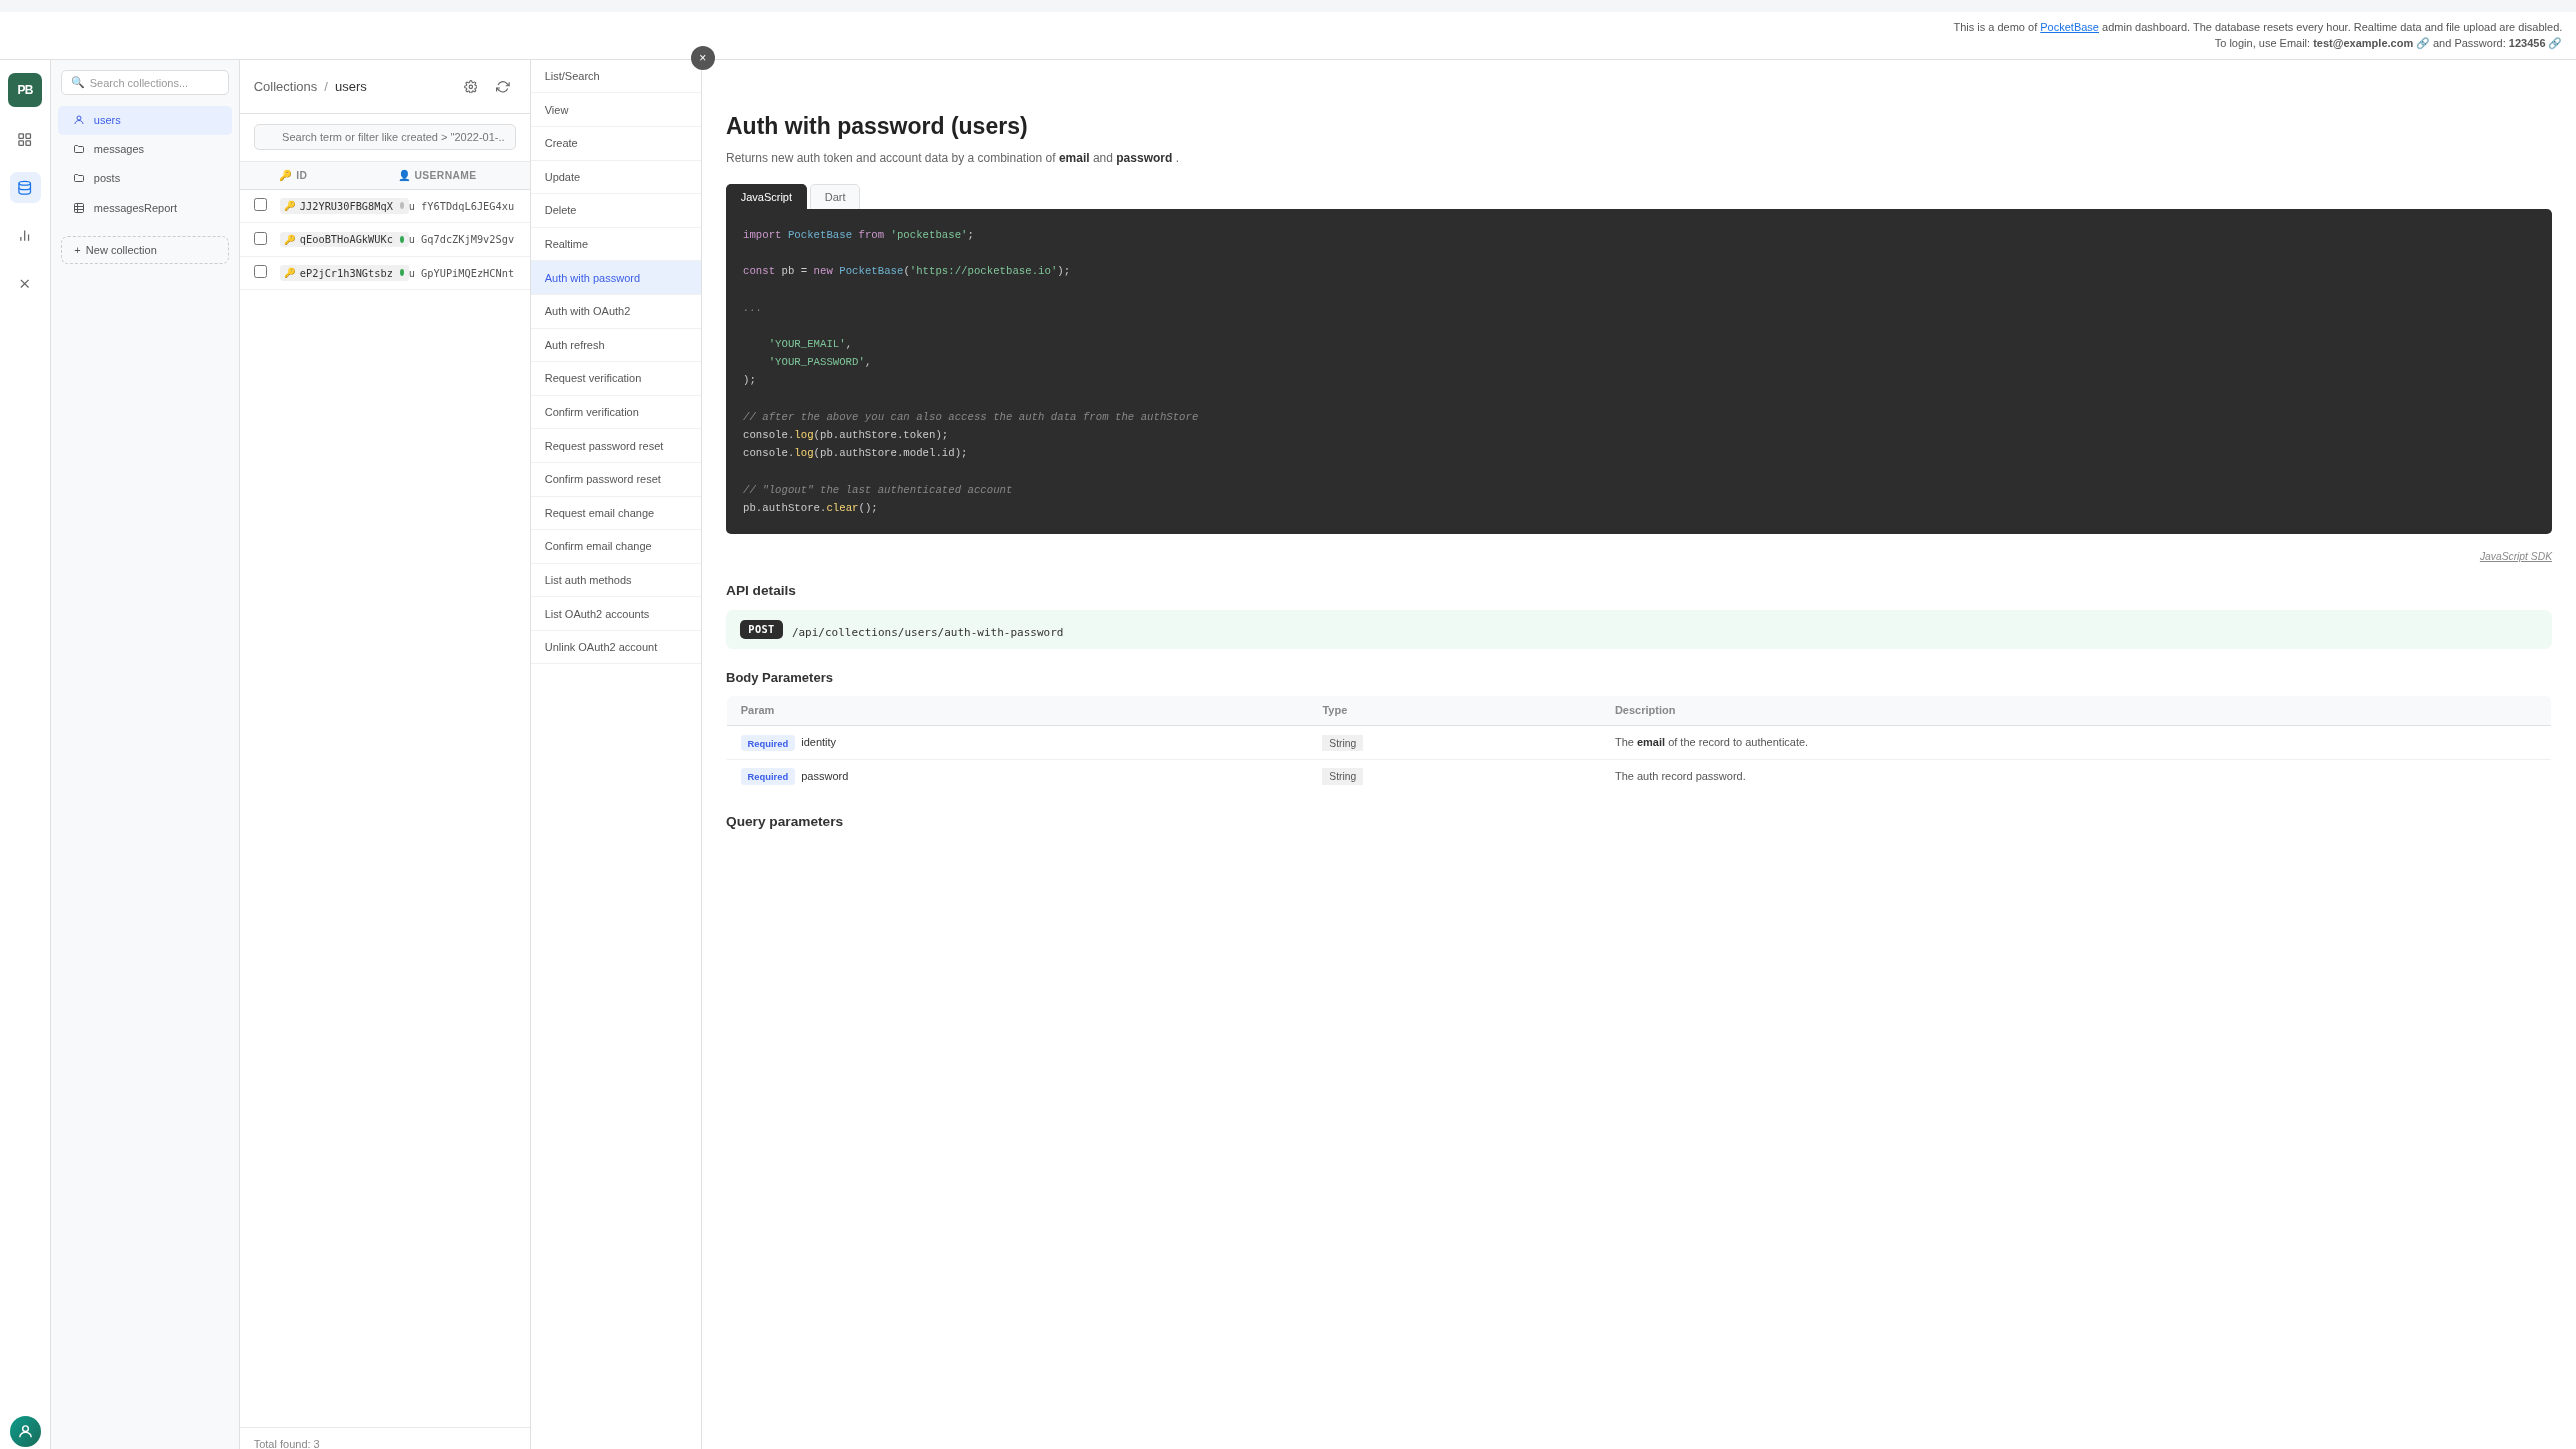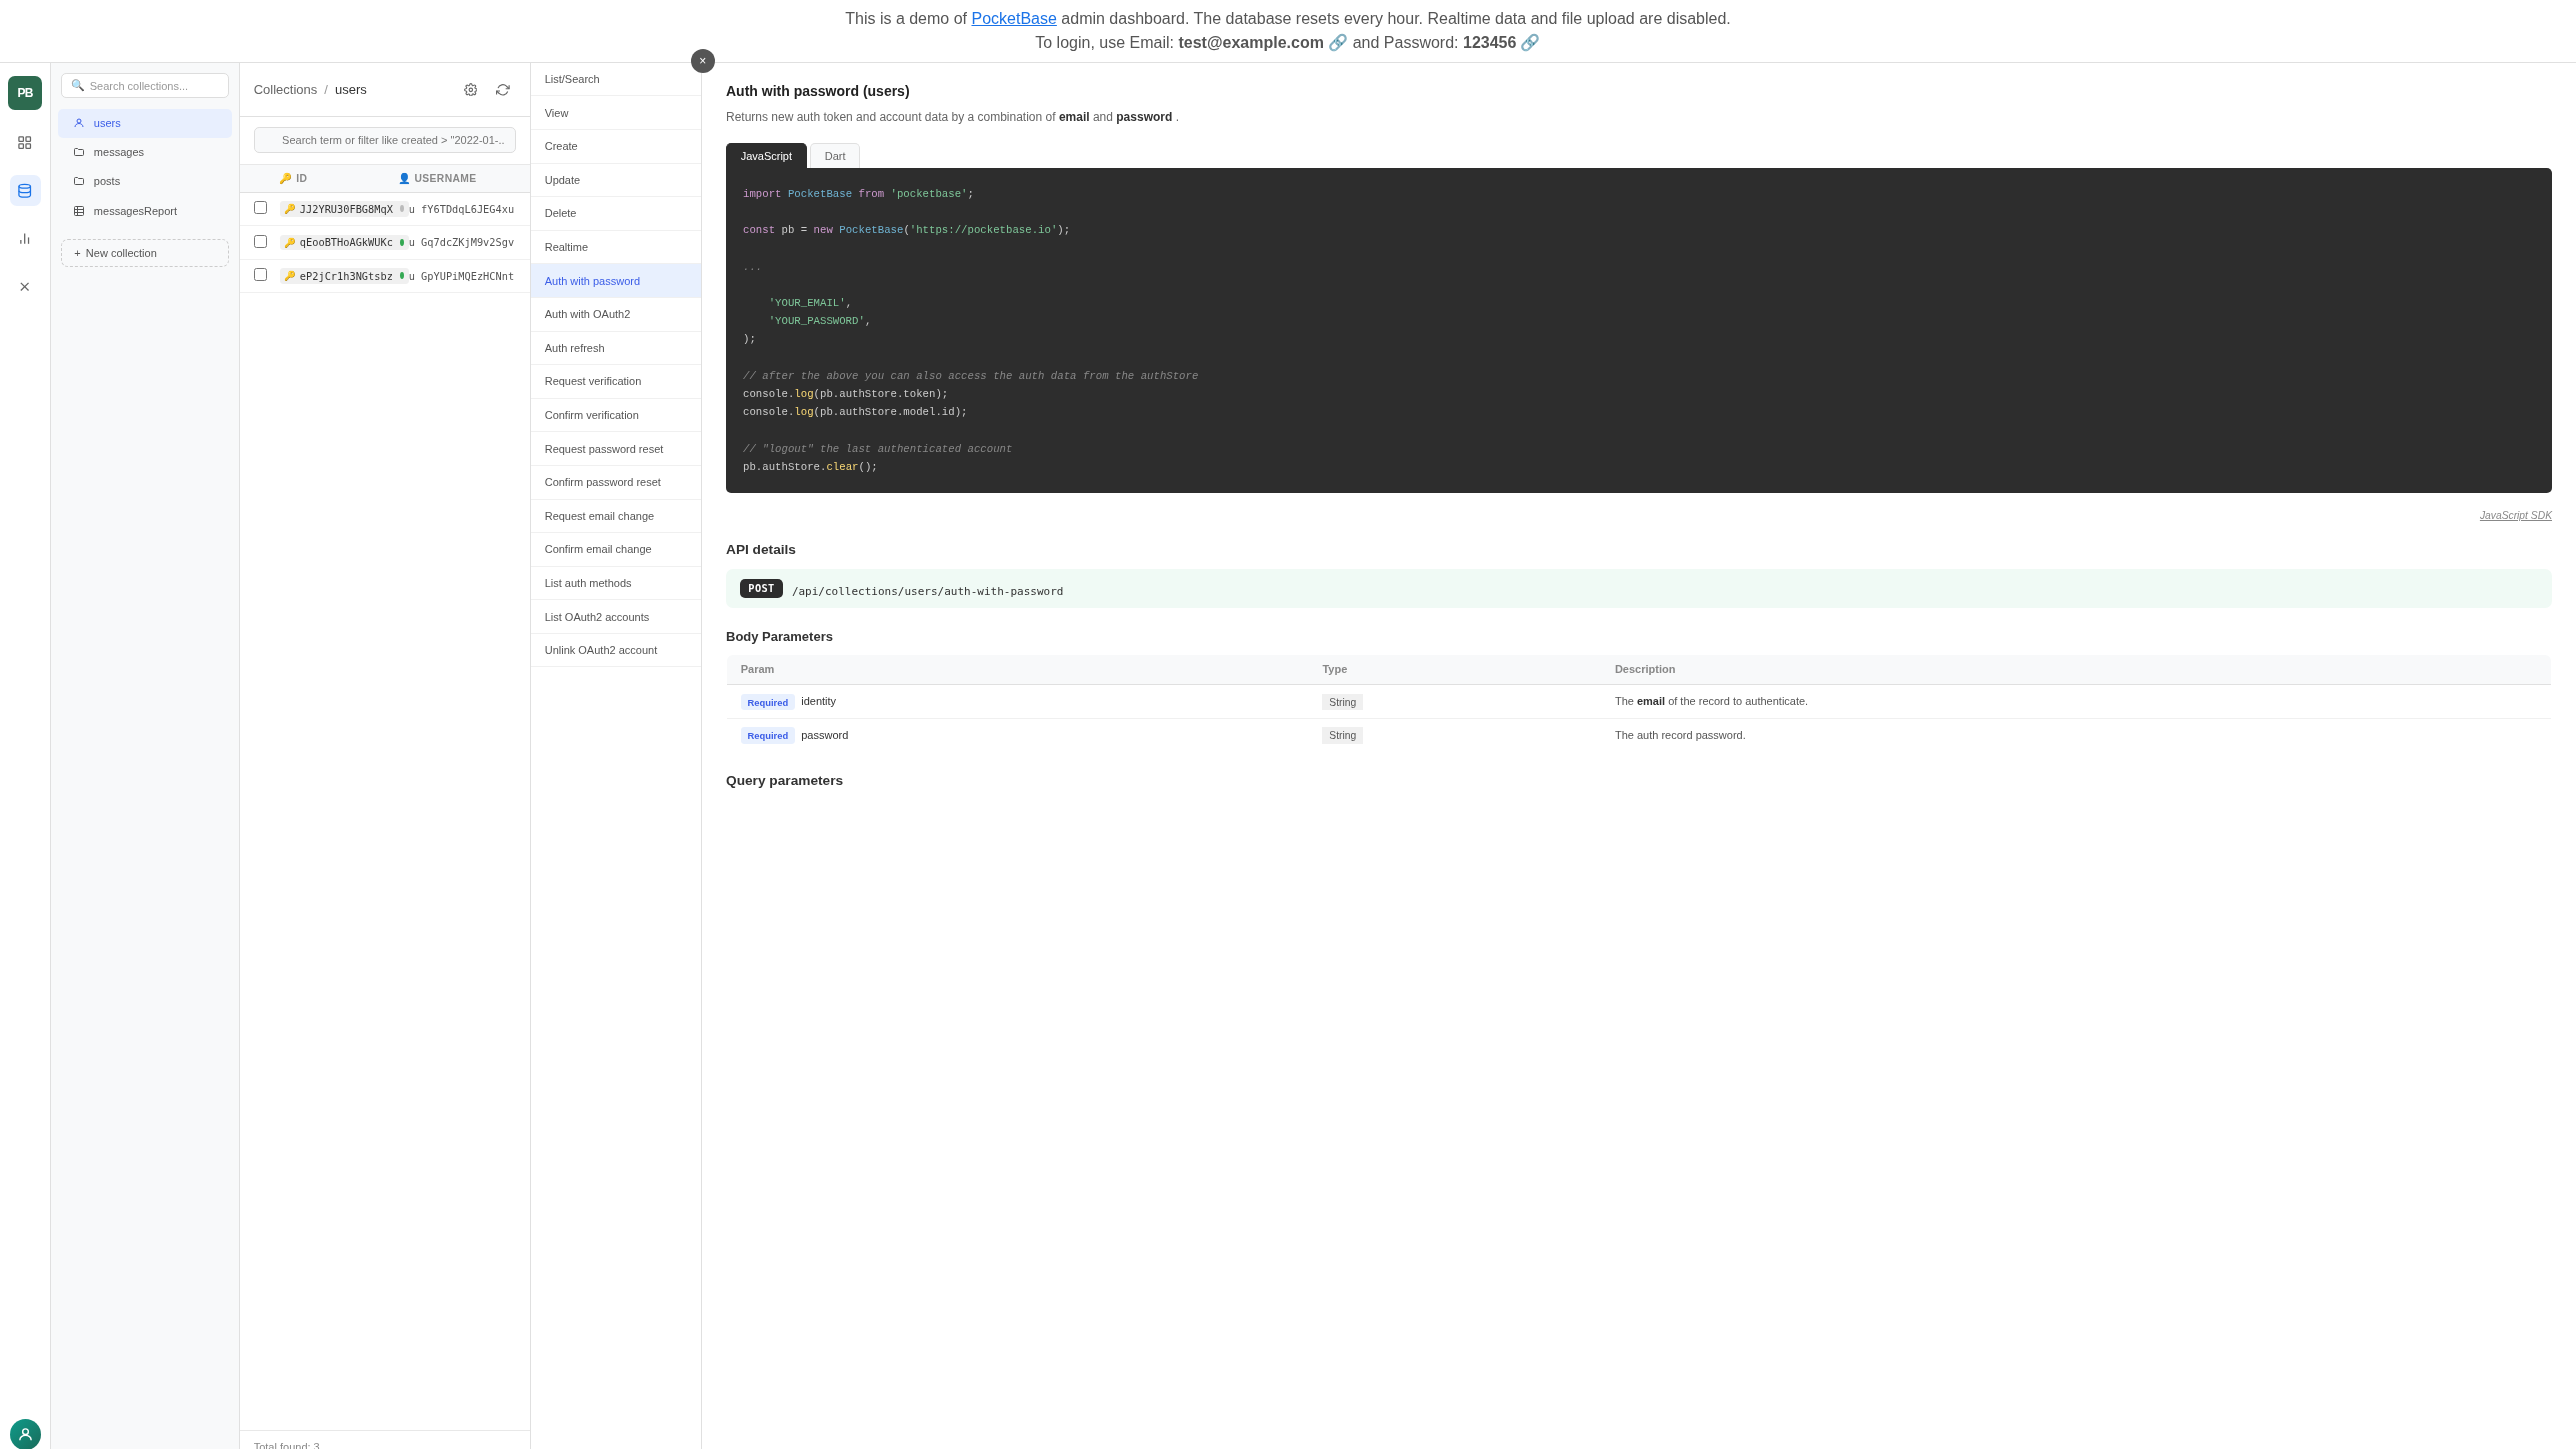--- a/index.html
+++ b/index.html
@@ -2,25 +2,26 @@
 <html style="font-size:13.7px"><head>
   <meta charset="utf-8">
   <style>
     * { box-sizing: border-box; margin: 0; padding: 0; }
     body { font-family: -apple-system, BlinkMacSystemFont, 'Segoe UI', sans-serif; font-size: 12px; background: #f4f6f8; color: #333; overflow: hidden; }
 
     
     .top-banner {
       background: #fff;
       border-bottom: 0.9px solid #e0e0e0;
-      text-align: center;
+      text-align: right;
       padding: 6.9px 13.7px;
-      font-size: 16px;
+      font-size: 11px;
       color: #555;
       line-height: 1.5;
+      margin-top: 12px;
     }
     .top-banner a { color: #1a73e8; text-decoration: underline; }
 
     
     .app-container {
       display: flex;
       height: calc(100vh - 48px);
     }
 
     
@@ -297,24 +298,25 @@
     }
 
     
     .api-detail {
       flex: 1;
       background: #fff;
       overflow-y: auto;
       padding: 20.6px 24px;
     }
     .api-detail h2 {
-      font-size: 14px;
+      font-size: 23px;
       font-weight: 600;
       margin-bottom: 8.6px;
       color: #222;
+      margin-top: 33px;
     }
     .api-detail .description {
       font-size: 12px;
       color: #666;
       margin-bottom: 17px;
       line-height: 1.5;
     }
     .api-detail .description strong { color: #333; }
     .code-tabs {
       display: flex;

